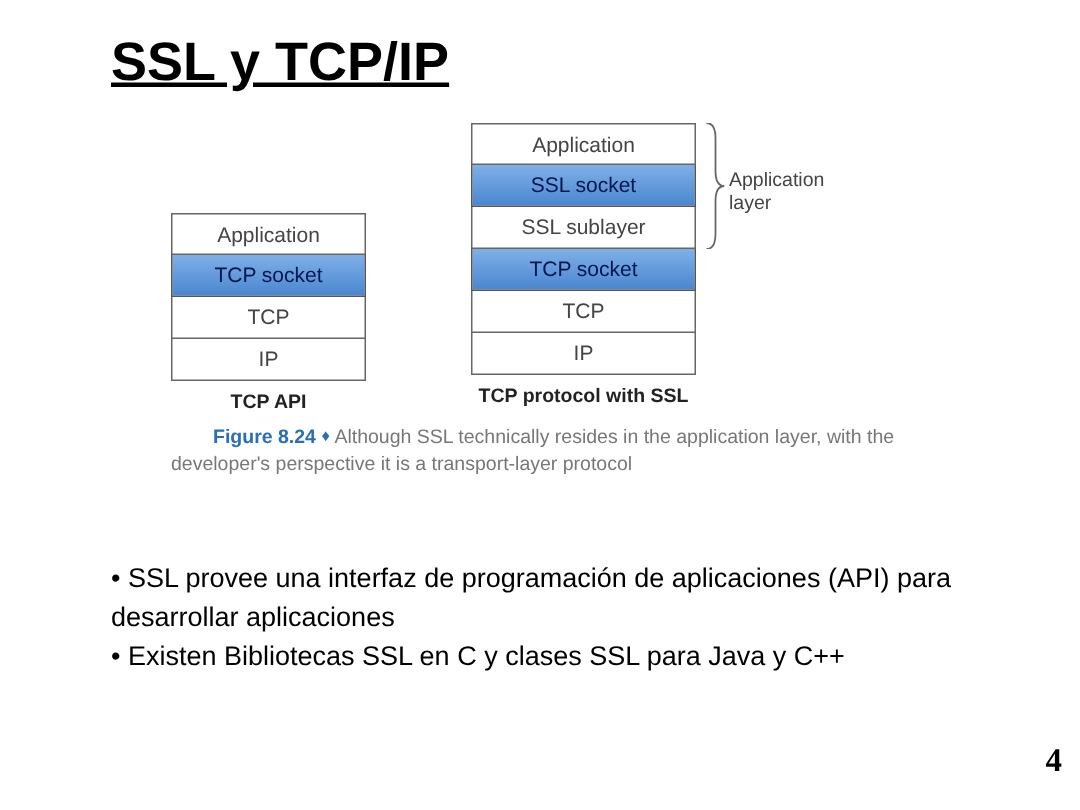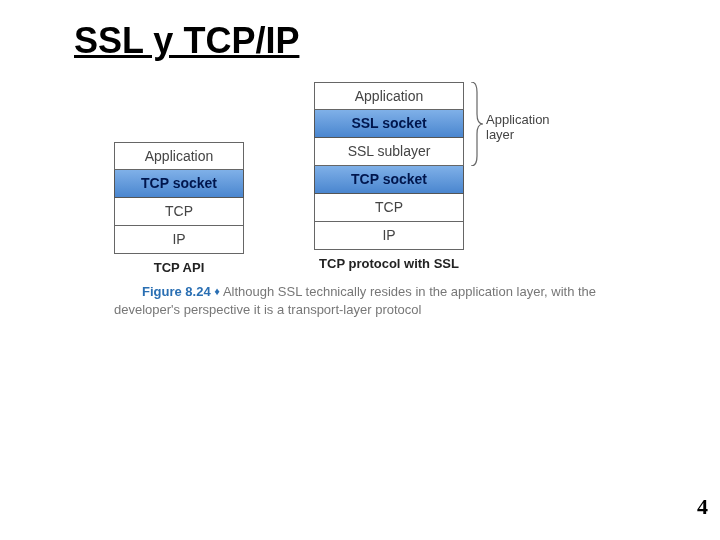--- a/index.html
+++ b/index.html
@@ -5,21 +5,21 @@
   * { box-sizing: border-box; margin: 0; padding: 0; }
   html, body { width: 720px; height: 540px; background: #fff; font-family: "Comic Sans MS", "Comic Sans", cursive, sans-serif; }
   .slide { position: relative; width: 720px; height: 540px; padding: 20px 40px 40px 50px; margin-left: 24px; }
   .title { font-size: 36px; font-weight: bold; text-decoration: underline; color: #000; margin-bottom: 20px; letter-spacing: 0px; }
   .diagram-area { position: relative; height: 260px; margin-bottom: 20px; font-family: Arial, Helvetica, sans-serif; }
   .stack { position: absolute; }
   .stack-left { left: 40px; top: 60px; width: 130px; }
   .stack-right { left: 240px; top: 0px; width: 150px; }
   .cell { border: 1px solid #666; text-align: center; font-size: 14px; color: #444; height: 28px; line-height: 26px; background: #fff; }
   .cell + .cell { border-top: none; }
-  .cell.blue { background: linear-gradient(#7fb0e8, #4a86cf); color: #00164d; border-color: #555; font-weight: bold; }
+  .cell.blue { background: linear-gradient(#7fb0e8, #4a86cf); color: #00164d; border-color: #555; }
   .stack-label { text-align: center; font-weight: bold; font-size: 13px; margin-top: 6px; color: #222; }
   .brace { position: absolute; left: 395px; top: 0px; height: 84px; width: 14px; }
   .brace svg { width: 14px; height: 84px; display:block; }
   .brace-label { position: absolute; left: 412px; top: 30px; font-size: 13px; color: #444; line-height: 15px; }
   .caption { position: absolute; left: 40px; top: 200px; right: 40px; font-size: 13px; color: #777; line-height: 18px; }
   .caption .fig { color: #2a6fb3; font-weight: bold; padding-left: 28px; }
   .caption .diamond { color: #2a6fb3; font-size: 11px; vertical-align: 1px; }
   .bullets { font-size: 18px; color: #000; line-height: 26px; margin-top: 30px; }
   .pagenum { position: absolute; right: 36px; bottom: 20px; font-size: 22px; font-weight: bold; color: #000; font-family: "Comic Sans MS", cursive; }
 </style>
@@ -61,16 +61,20 @@
     </div>
 
     <div class="caption">
       <span class="fig">Figure 8.24</span>
       <span class="diamond"> ♦ </span>
       <span>Although SSL technically resides in the application layer, with the developer's perspective it is a transport-layer protocol</span>
     </div>
 
   </div>
 
+  <div class="bullets">
+    <div>• SSL provee una interfaz de programación de aplicaciones (API) para desarrollar aplicaciones</div>
+    <div>• Existen Bibliotecas SSL en C y clases SSL para Java y C++</div>
+  </div>
 
   <div class="pagenum">4</div>
 
 </div>
 
 </body></html>

